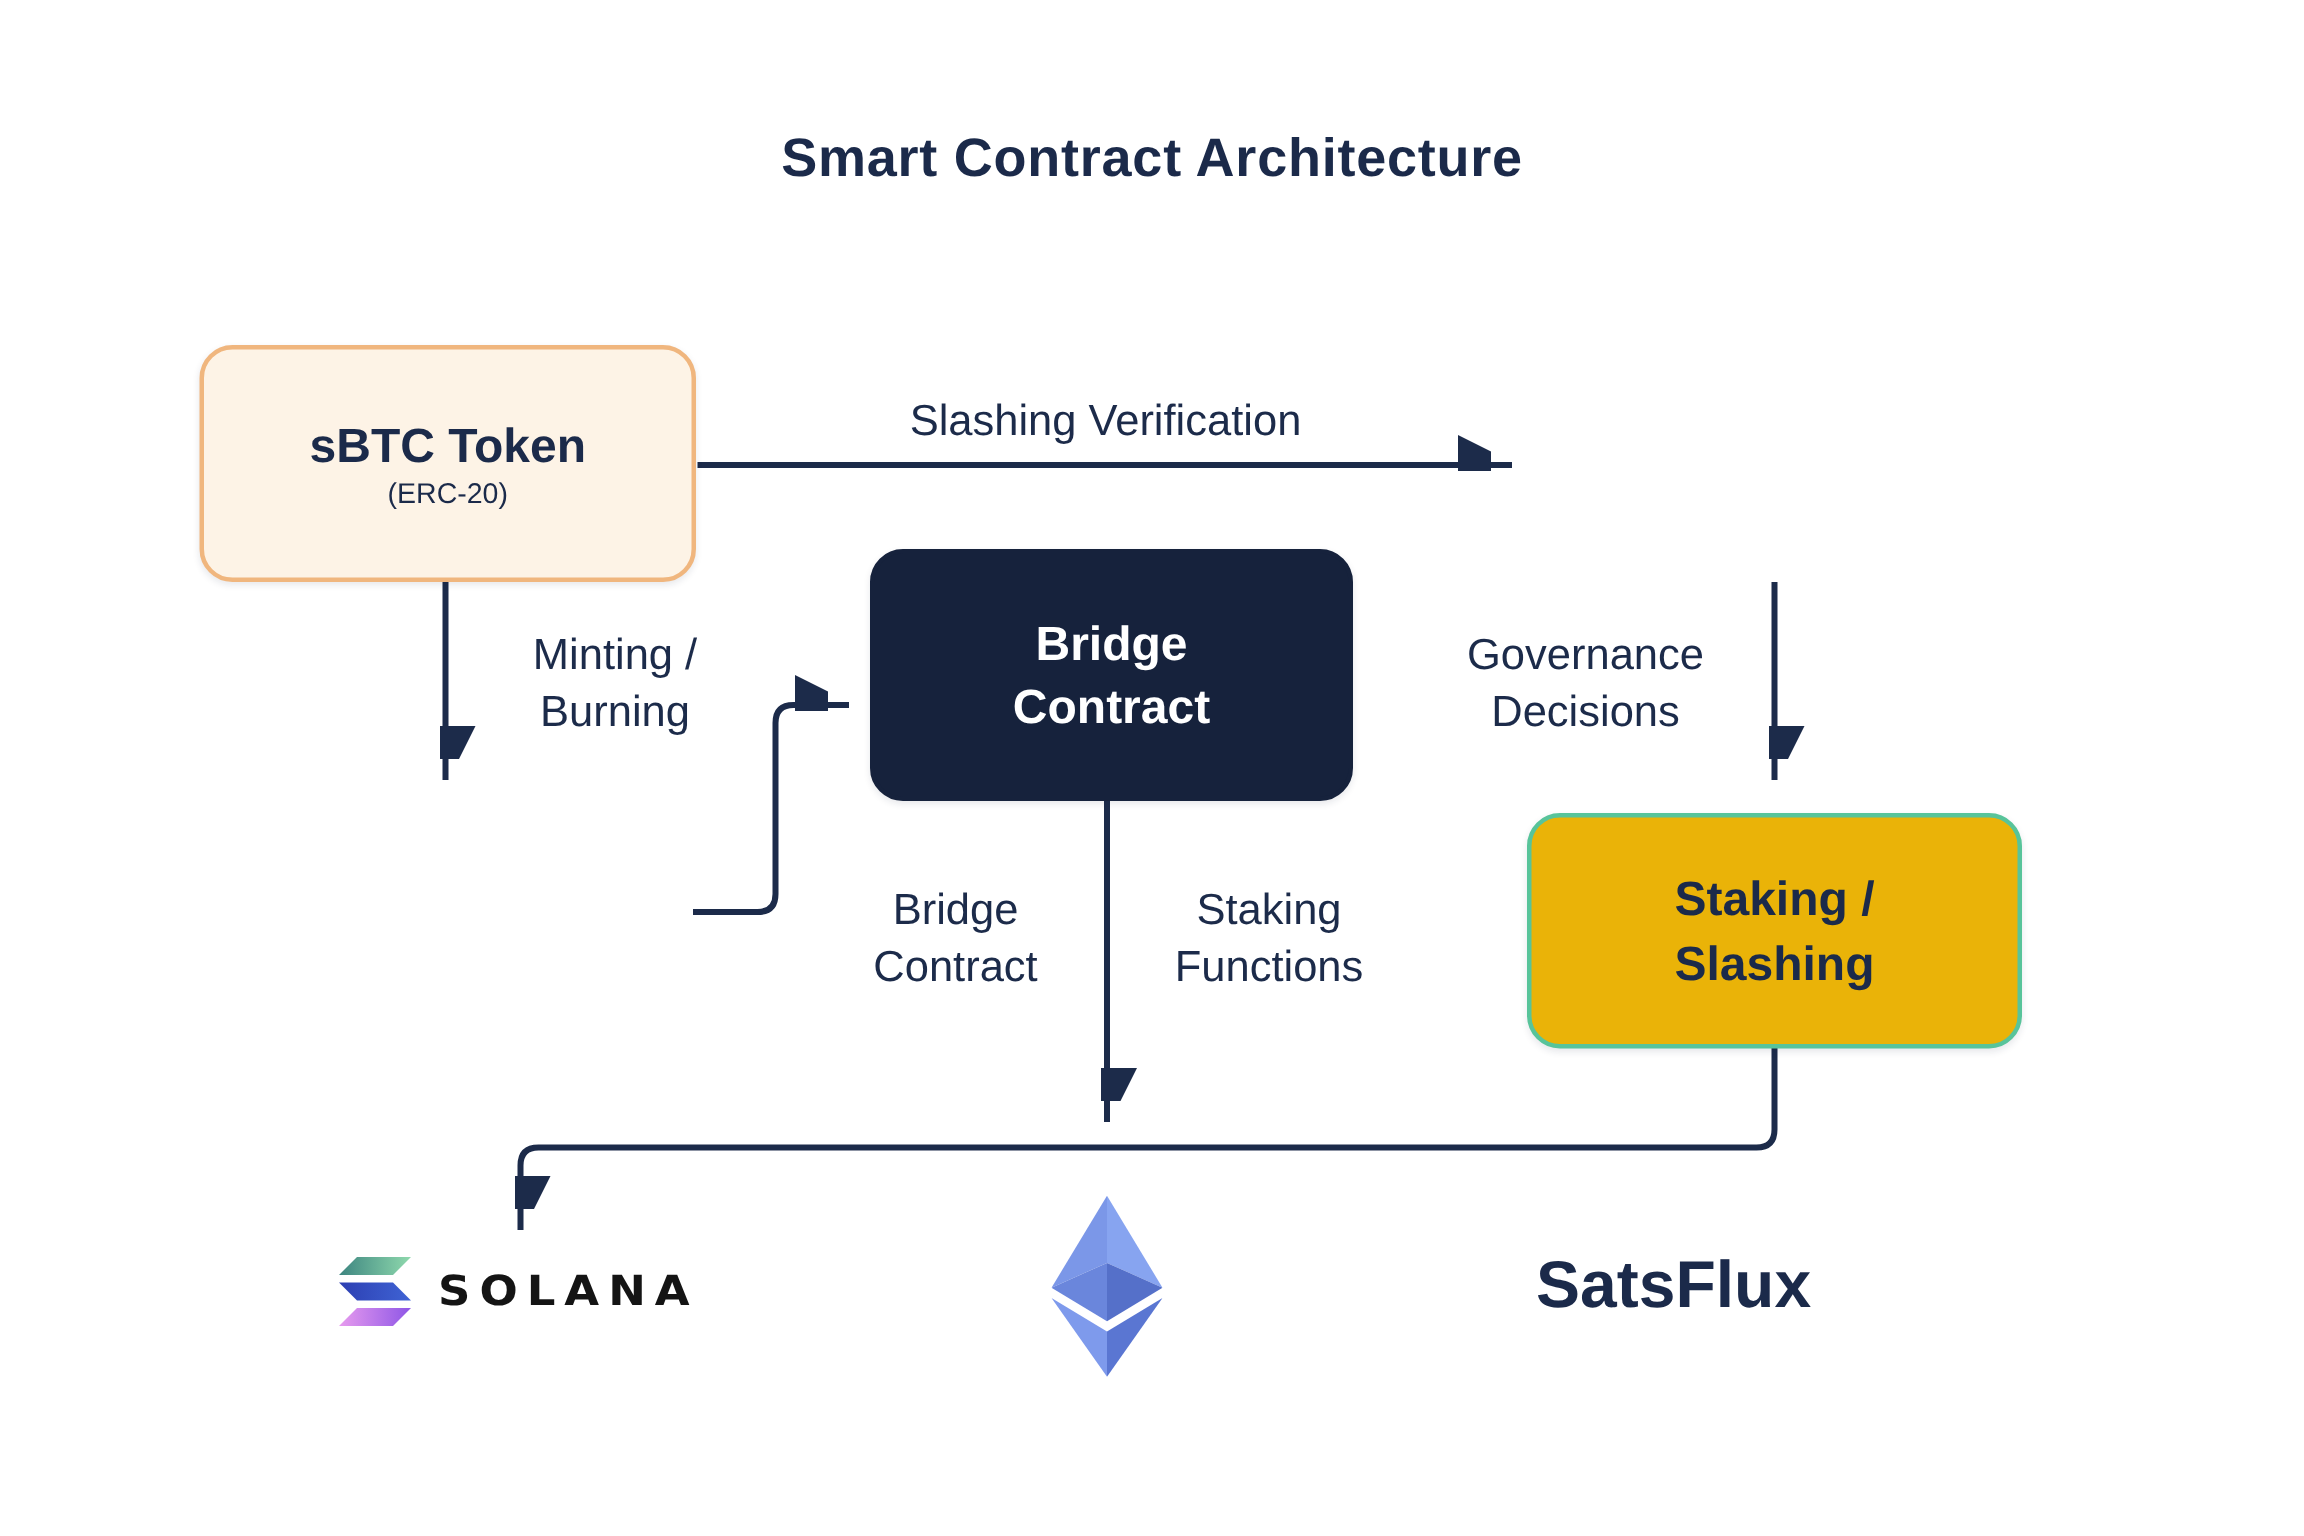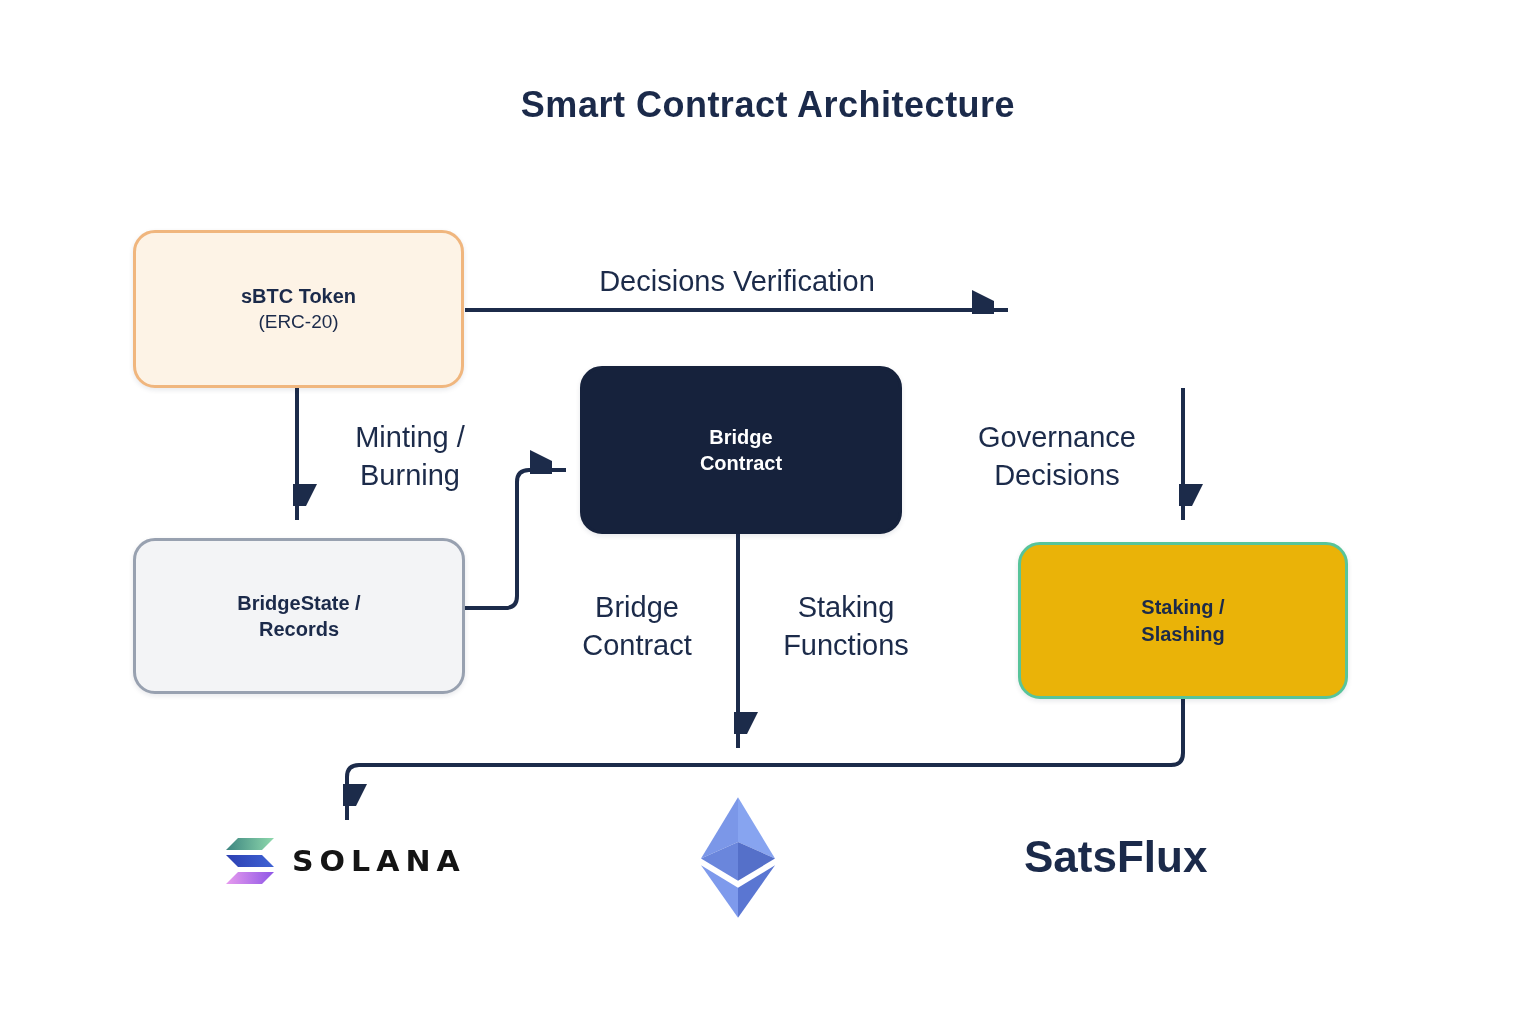--- a/index.html
+++ b/index.html
@@ -17,21 +17,21 @@
     margin:0;letter-spacing:0.5px;
   }
 
   svg.edges{position:absolute;left:0;top:0;}
 
   .node{
     position:absolute;border-radius:22px;border:3px solid transparent;
     display:flex;flex-direction:column;align-items:center;justify-content:center;
     text-align:center;box-shadow:0 2px 5px rgba(20,30,60,0.10);
   }
-  .node .node-label{font-size:20px;font-weight:700;line-height:1.32;white-space:pre-line;}
+  .node .node-label{font-size:32px;font-weight:700;line-height:1.32;white-space:pre-line;}
   .node .node-sub{font-size:19px;font-weight:400;line-height:1.3;}
 
   .node-sbtc{left:133px;top:230px;width:325px;height:152px;background:#fdf3e6;border-color:#f0b67e;}
   .node-governance{left:1018px;top:230px;width:325px;height:152px;background:#f7f6fc;border-color:#b4a7e6;}
   .node-bridge{left:580px;top:366px;width:316px;height:162px;background:#16223c;border-color:#16223c;color:#ffffff;}
   .node-bridgestate{left:133px;top:538px;width:326px;height:150px;background:#f3f4f6;border-color:#98a1b0;}
   .node-staking{left:1018px;top:542px;width:324px;height:151px;background:#eab308;border-color:#58c49a;}
 
   .edge-label{
     position:absolute;transform:translate(-50%,-50%);
@@ -86,31 +86,27 @@
     <div class="node-label">sBTC Token</div>
     <div class="node-sub">(ERC-20)</div>
   </div>
 
 
   <div class="node node-bridge">
     <div class="node-label">Bridge
 Contract</div>
   </div>
 
-  <div class="node node-bridgestate">
-    <div class="node-label">BridgeState /
-Records</div>
-  </div>
 
   <div class="node node-staking">
     <div class="node-label">Staking /
 Slashing</div>
   </div>
 
-  <div class="edge-label lbl-signature">Decisions Verification</div>
+  <div class="edge-label lbl-signature">Slashing Verification</div>
   <div class="edge-label lbl-minting">Minting /
 Burning</div>
   <div class="edge-label lbl-govdec">Governance
 Decisions</div>
   <div class="edge-label lbl-bridgecontract">Bridge
 Contract</div>
   <div class="edge-label lbl-stakingfn">Staking
 Functions</div>
 
   <div class="solana-logo">

